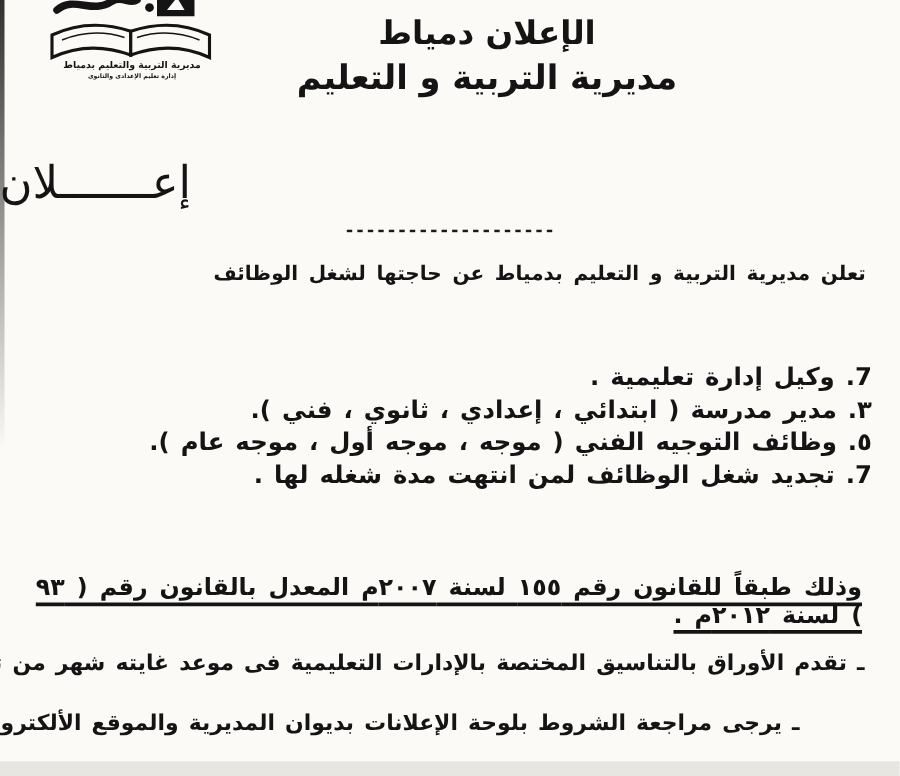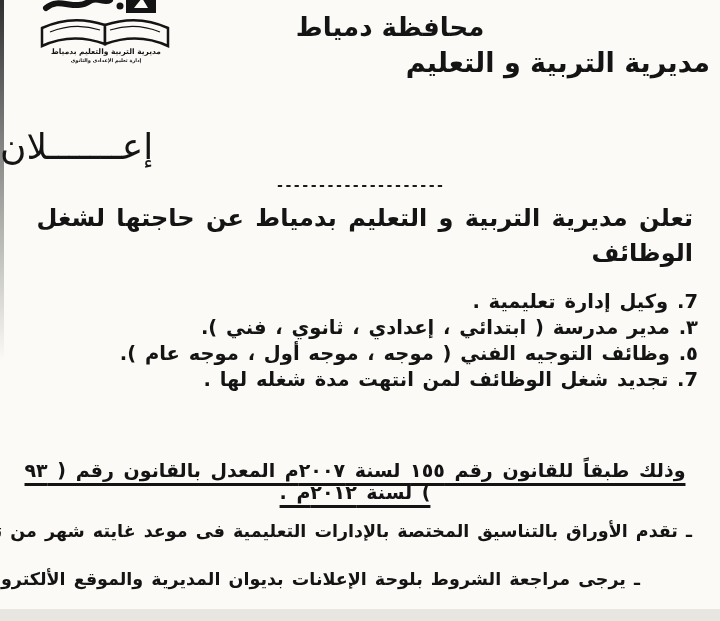--- a/index.html
+++ b/index.html
@@ -15,45 +15,45 @@
     background:linear-gradient(to bottom,#2f2f2f 0%,#6e6e6e 30%,#b5b5b2 65%,rgba(200,200,198,0) 100%);
   }
   .bottom-band{
     position:absolute;left:0;right:0;bottom:0;height:12px;background:#e8e6e1;
   }
   
   .logo{position:absolute;left:30px;top:-6px;width:152px;height:70px;}
   
   .header{position:absolute;top:12px;left:70px;right:10px;text-align:center;direction:rtl;}
   .gov-title{font-size:26px;font-weight:bold;letter-spacing:0.5px;}
-  .dir-title{font-size:27px;font-weight:bold;margin-top:5px;text-align:right;}
+  .dir-title{font-size:27px;font-weight:bold;margin-top:5px;}
   
   .ann-title{
     position:absolute;top:126px;left:0;right:0;text-align:left;
     font-size:36px;font-weight:normal;direction:rtl;
   }
   .divider{
     position:absolute;top:177px;left:0;right:0;text-align:center;
     font-family:"DejaVu Sans Mono",monospace;font-size:14px;font-weight:bold;
     letter-spacing:0px;color:#1a1a1a;
   }
   
   .intro{
     position:absolute;top:201px;right:27px;left:30px;direction:rtl;text-align:right;
-    font-size:24px;font-weight:bold;line-height:35px;word-spacing:3px;
+    font-size:16px;font-weight:bold;line-height:35px;word-spacing:3px;
   }
   
   .positions{
     position:absolute;top:289px;right:22px;left:20px;direction:rtl;text-align:right;
     font-size:19.5px;font-weight:bold;line-height:26px;word-spacing:2px;
   }
   .positions .item{white-space:nowrap;}
   
   .legal{
-    position:absolute;top:459px;right:30px;left:20px;direction:rtl;text-align:center;
+    position:absolute;top:459px;right:30px;left:20px;direction:rtl;text-align:right;
     font-size:19px;font-weight:bold;word-spacing:3px;
     text-decoration:underline;text-decoration-thickness:2.5px;text-underline-offset:6px;
   }
   
   .note{
     position:absolute;direction:rtl;text-align:right;
     font-size:17.5px;font-weight:bold;word-spacing:2px;white-space:nowrap;
   }
   .note-1{top:521px;right:28px;}
   .note-2{top:569px;right:80px;}
@@ -79,21 +79,21 @@
         <path d="M12,34 Q42,20 75,31 L75,50 Q42,38 12,52 Z" fill="#fbfaf7" stroke="#141414" stroke-width="2.5"></path>
         <path d="M138,34 Q108,20 75,31 L75,50 Q108,38 138,52 Z" fill="#fbfaf7" stroke="#141414" stroke-width="2.5"></path>
         <path d="M20,38 Q45,28 70,36 M80,36 Q105,28 130,38" fill="none" stroke="#141414" stroke-width="1.2"></path>
       </g>
       <text x="76" y="60" text-anchor="middle" font-size="7.5" font-weight="bold" fill="#141414">مديرية التربية والتعليم بدمياط</text>
       <text x="76" y="68" text-anchor="middle" font-size="5" font-weight="bold" fill="#141414">إدارة تعليم الإعدادى والثانوى</text>
     </svg>
   </div>
 
   <div class="header">
-    <div class="gov-title">محافظة دمياط</div>
+    <div class="gov-title">الإعلان دمياط</div>
     <div class="dir-title">مديرية التربية و التعليم</div>
   </div>
 
   <div class="ann-title">إعـــــــلان</div>
   <div class="divider">--------------------</div>
 
   <div class="intro">
     <div>تعلن مديرية التربية و التعليم بدمياط عن حاجتها لشغل الوظائف</div>
   </div>
 

